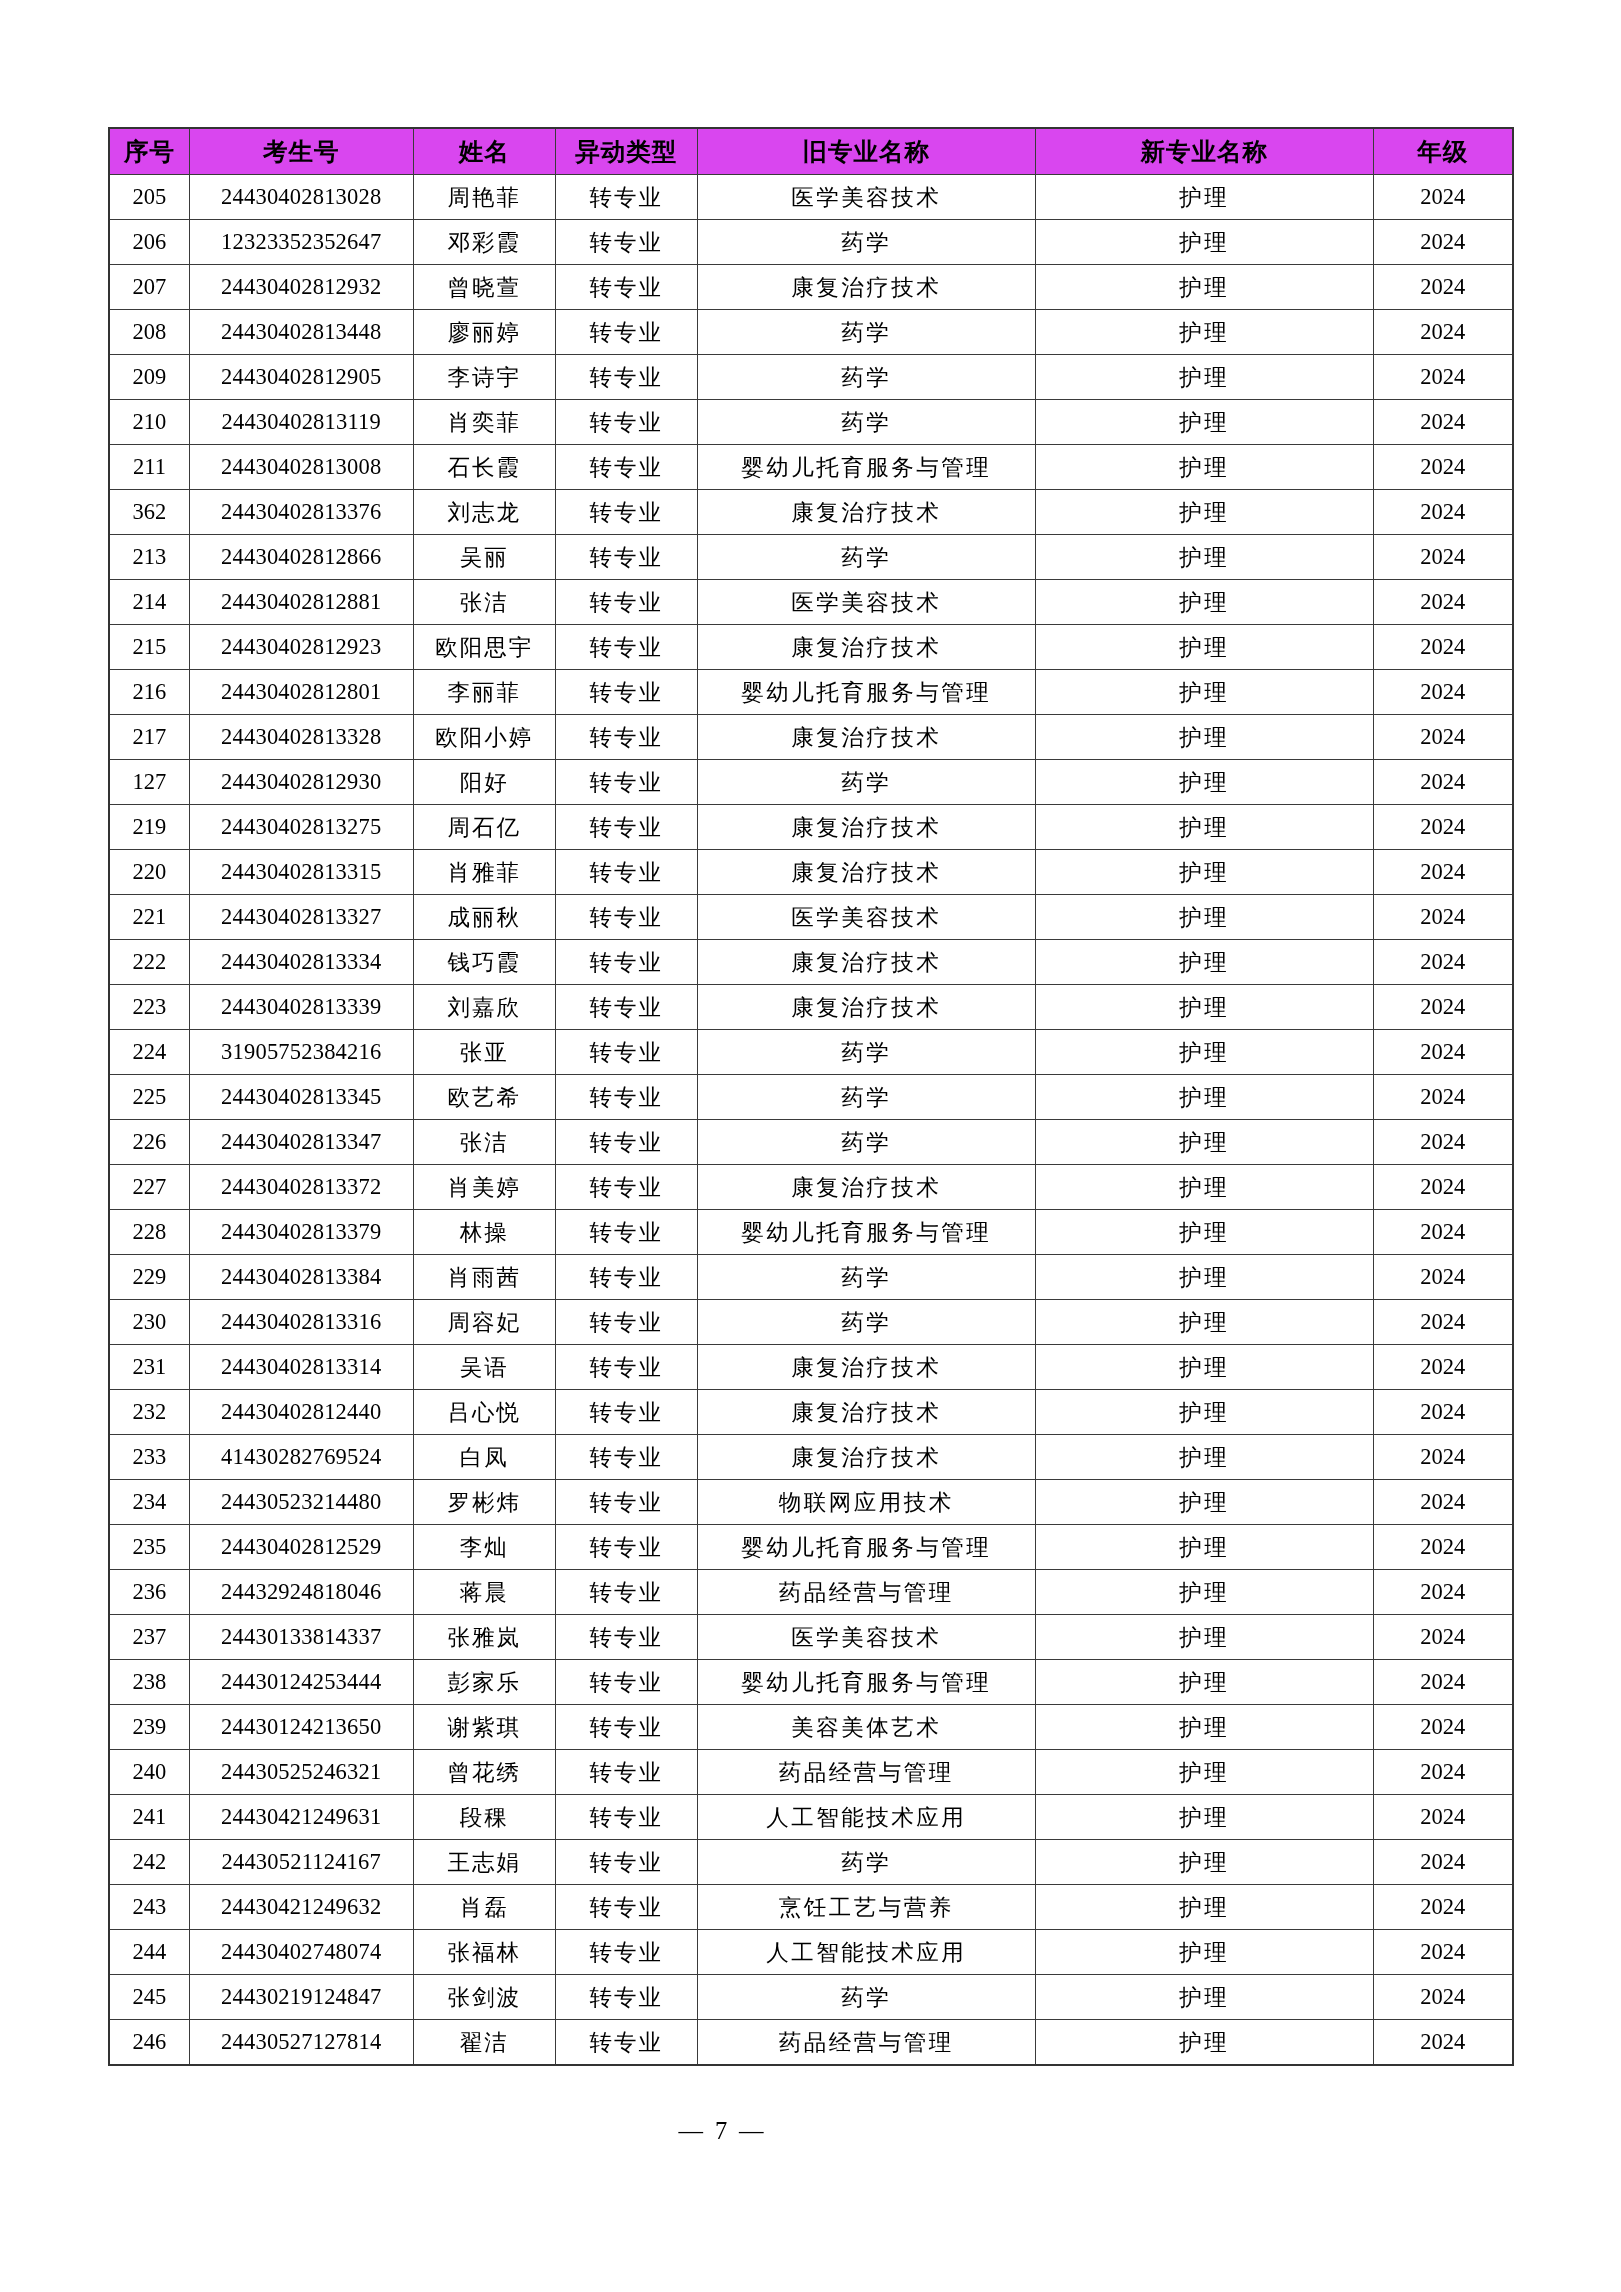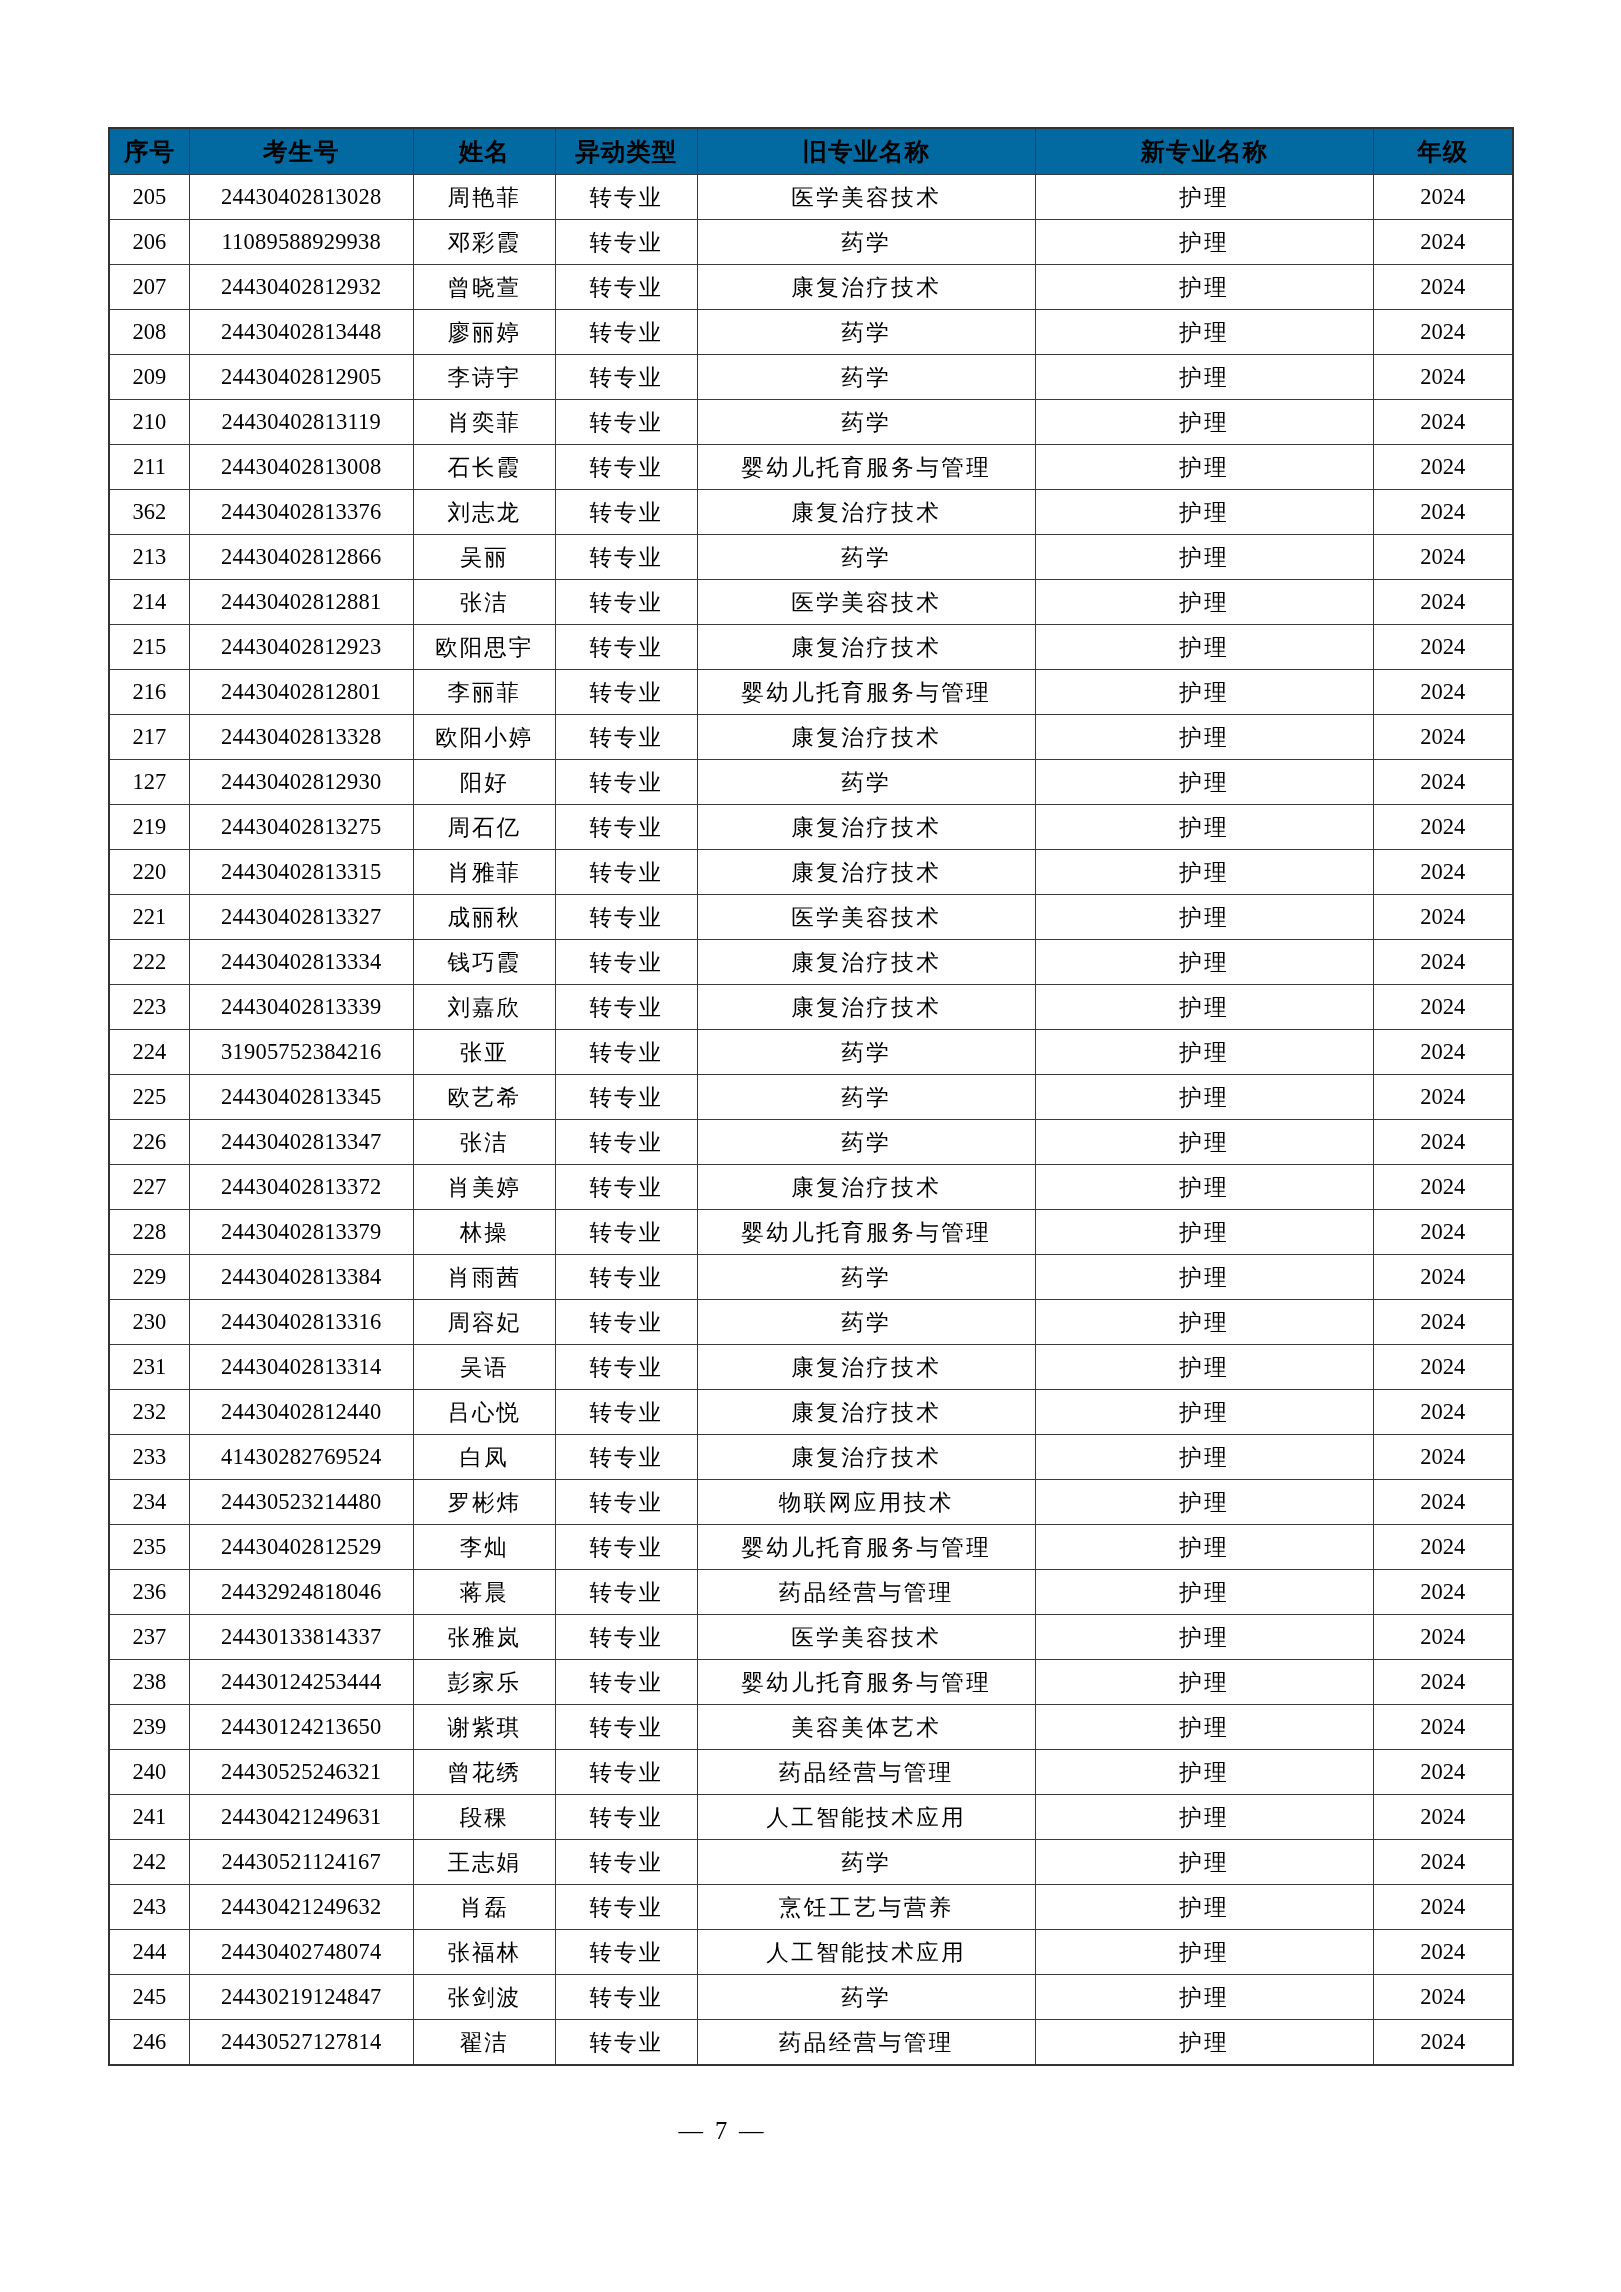--- a/index.html
+++ b/index.html
@@ -45,21 +45,21 @@
   table.roster th,
   table.roster td {
     border: 1.4px solid #3a3a3a;
     text-align: center;
     vertical-align: middle;
     padding: 0;
     white-space: nowrap;
     overflow: hidden;
   }
   table.roster thead th {
-    background: #0369a1;
+    background: #d946ef;
     height: 45px;
     font-weight: bold;
     font-size: 24.5px;
     font-family: "Liberation Sans", "DejaVu Sans", sans-serif;
     letter-spacing: 1px;
   }
   table.roster tbody td {
     height: 44px;
     font-size: 22.5px;
     font-weight: normal;
@@ -120,21 +120,21 @@
             <td class="seq">205</td>
             <td class="exam">24430402813028</td>
             <td class="name">周艳菲</td>
             <td class="type">转专业</td>
             <td class="oldmajor">医学美容技术</td>
             <td class="newmajor">护理</td>
             <td class="grade">2024</td>
           </tr>
           <tr>
             <td class="seq">206</td>
-            <td class="exam">11089588929938</td>
+            <td class="exam">12323352352647</td>
             <td class="name">邓彩霞</td>
             <td class="type">转专业</td>
             <td class="oldmajor">药学</td>
             <td class="newmajor">护理</td>
             <td class="grade">2024</td>
           </tr>
           <tr>
             <td class="seq">207</td>
             <td class="exam">24430402812932</td>
             <td class="name">曾晓萱</td>

